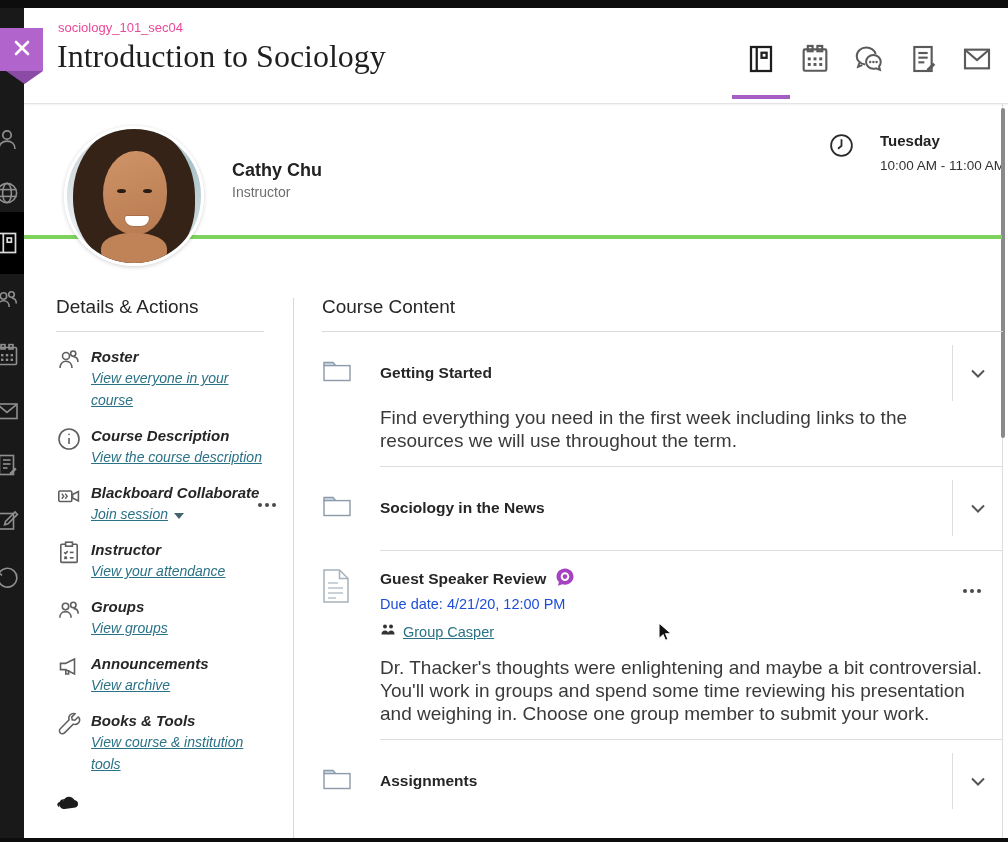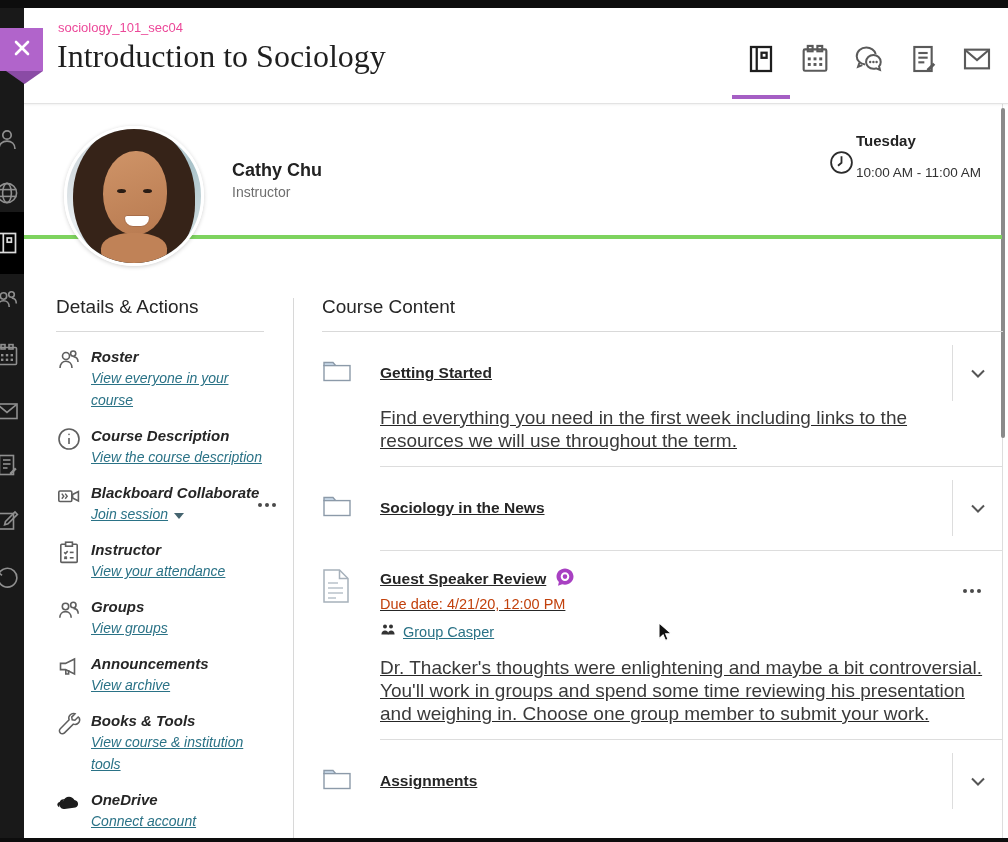--- a/index.html
+++ b/index.html
@@ -39,23 +39,23 @@
     background:linear-gradient(130deg,#c2ccd1 0%,#e9eef1 35%,#a9c2c9 62%,#dfe8ea 100%);}
   .av-hair{position:absolute;left:6px;top:-4px;width:122px;height:142px;background:#362318;border-radius:50% 50% 44% 48%;}
   .av-face{position:absolute;left:36px;top:22px;width:64px;height:84px;
     background:linear-gradient(160deg,#cf9468,#b87a50);border-radius:52% 48% 50% 50%;}
   .av-eye{position:absolute;width:9px;height:4px;background:#2a1c14;border-radius:50%;}
   .av-smile{position:absolute;left:57px;top:86px;width:24px;height:10px;background:#fff;
     border:1px solid #a96e49;border-radius:4px 4px 12px 12px;}
   .av-shoulder{position:absolute;left:34px;top:104px;width:66px;height:34px;background:#c08257;border-radius:45%;}
   .instructor-name{position:absolute;left:232px;top:160px;font-size:18px;font-weight:bold;color:#222;}
   .instructor-role{position:absolute;left:232px;top:184px;font-size:14px;color:#6e6e6e;}
-  .schedule{position:absolute;left:828px;top:132px;display:flex;gap:1px;align-items:flex-end;}
+  .schedule{position:absolute;left:828px;top:132px;display:flex;gap:25px;}
   .sched-day{font-size:15px;font-weight:bold;color:#222;}
-  .sched-time{font-size:13.5px;color:#333;margin-top:16px;}
+  .sched-time{font-size:13.5px;color:#333;margin-top:9px;}
 
   
   .v-divider{position:absolute;left:293px;top:298px;width:1px;height:540px;background:#d8d8d8;}
   .scroll-track{position:absolute;left:1002px;top:8px;width:1px;height:830px;background:#ddd;}
   .scroll-thumb{position:absolute;left:1001px;top:108px;width:4px;height:330px;background:#8a8a8a;border-radius:2px;cursor:pointer;}
 
   
   .details{position:absolute;left:56px;top:296px;width:208px;z-index:3;}
   .panel-heading{font-size:19px;font-weight:normal;color:#262626;}
   .panel-divider{height:1px;background:#d9d9d9;margin-top:13px;}
@@ -64,34 +64,34 @@
   .d-text{width:173px;font-style:italic;}
   .d-title{font-size:15px;font-weight:bold;color:#262626;line-height:20px;}
   .d-link{font-size:14px;color:#2a7286;text-decoration:underline;line-height:22px;cursor:pointer;}
   .d-linkrow{display:flex;align-items:center;gap:6px;}
   .dots{display:inline-flex;cursor:pointer;padding:4px;}
   .dots i{width:4px;height:4px;background:#4a4a4a;border-radius:50%;display:inline-block;margin-left:3px;}
   .d-menu{position:absolute;right:-16px;top:16px;}
 
   
   .content{position:absolute;left:322px;top:296px;width:681px;z-index:3;}
-  .ci{position:relative;padding:13px 0 14px 0;text-decoration:underline;}
+  .ci{position:relative;padding:13px 0 14px 0;}
   .ci-head{display:flex;align-items:center;min-height:56px;}
   .ci-iconcol{width:58px;flex:none;display:flex;align-items:center;}
   .ci-title{font-size:15.5px;font-weight:bold;color:#262626;flex:1;cursor:pointer;}
   .ci-right{flex:none;width:50px;align-self:stretch;border-left:1px solid #ddd;
     display:flex;align-items:center;justify-content:center;}
   .chev{cursor:pointer;display:flex;}
   .ci-desc{margin-left:58px;margin-top:5px;font-size:19px;color:#3a3a3a;line-height:23px;width:612px;}
   .ci-sep{height:1px;background:#ddd;margin-left:58px;}
   
   .doc-head{display:flex;}
   .doc-iconcol{width:58px;flex:none;padding-top:4px;}
   .title-row{display:flex;align-items:center;gap:9px;margin-top:3px;}
-  .due{font-size:14.5px;color:#c2410c;margin-top:5px;}
+  .due{font-size:14.5px;color:#1d4ed8;margin-top:5px;}
   .group-row{display:flex;align-items:center;gap:7px;margin-top:10px;}
   .group-link{font-size:14.5px;color:#2a7286;text-decoration:underline;cursor:pointer;}
   .gsr-menu{position:absolute;right:18px;top:34px;}
 
   .cursor{position:absolute;left:658px;top:622px;z-index:60;pointer-events:none;}
 </style>
 </head>
 <body>
 
 <div class="top-edge"></div>
@@ -391,24 +391,20 @@
       <a class="d-link">View course &amp; institution tools</a>
     </span>
   </div>
 
   <div class="d-item">
     <span class="d-icon">
       <svg viewBox="0 0 26 26" width="26" height="26">
           <path fill="#1c1c1c" d="M8.6,19 c-2.8,0 -5,-1.8 -5,-4.1 c0,-2 1.6,-3.6 3.8,-4 c0.6,-2.4 2.9,-4.2 5.6,-4.2 c2.4,0 4.5,1.4 5.4,3.4 c2.1,0.2 3.7,1.8 3.7,3.8 c0,2.1 -1.9,3.9 -4.3,3.9 z"></path>
           <path fill="#1c1c1c" d="M3.2,17.2 c-1.1,-0.4 -1.9,-1.4 -1.9,-2.6 c0,-1.3 1,-2.4 2.4,-2.7 c0.4,-1.5 1.9,-2.7 3.6,-2.7 c0.6,0 1.2,0.1 1.7,0.4 c-1.5,0.9 -2.6,2.3 -3,4 c-1.7,0.5 -2.9,1.9 -2.8,3.6 z"></path>
         </svg>
-    </span>
-    <span class="d-text">
-      <div class="d-title">OneDrive</div>
-      <a class="d-link">Connect account</a>
     </span>
   </div>
 </div>
 
 <div class="content">
   <div class="panel-heading">Course Content</div>
   <div class="panel-divider"></div>
 
   <div class="ci">
     <div class="ci-head">

